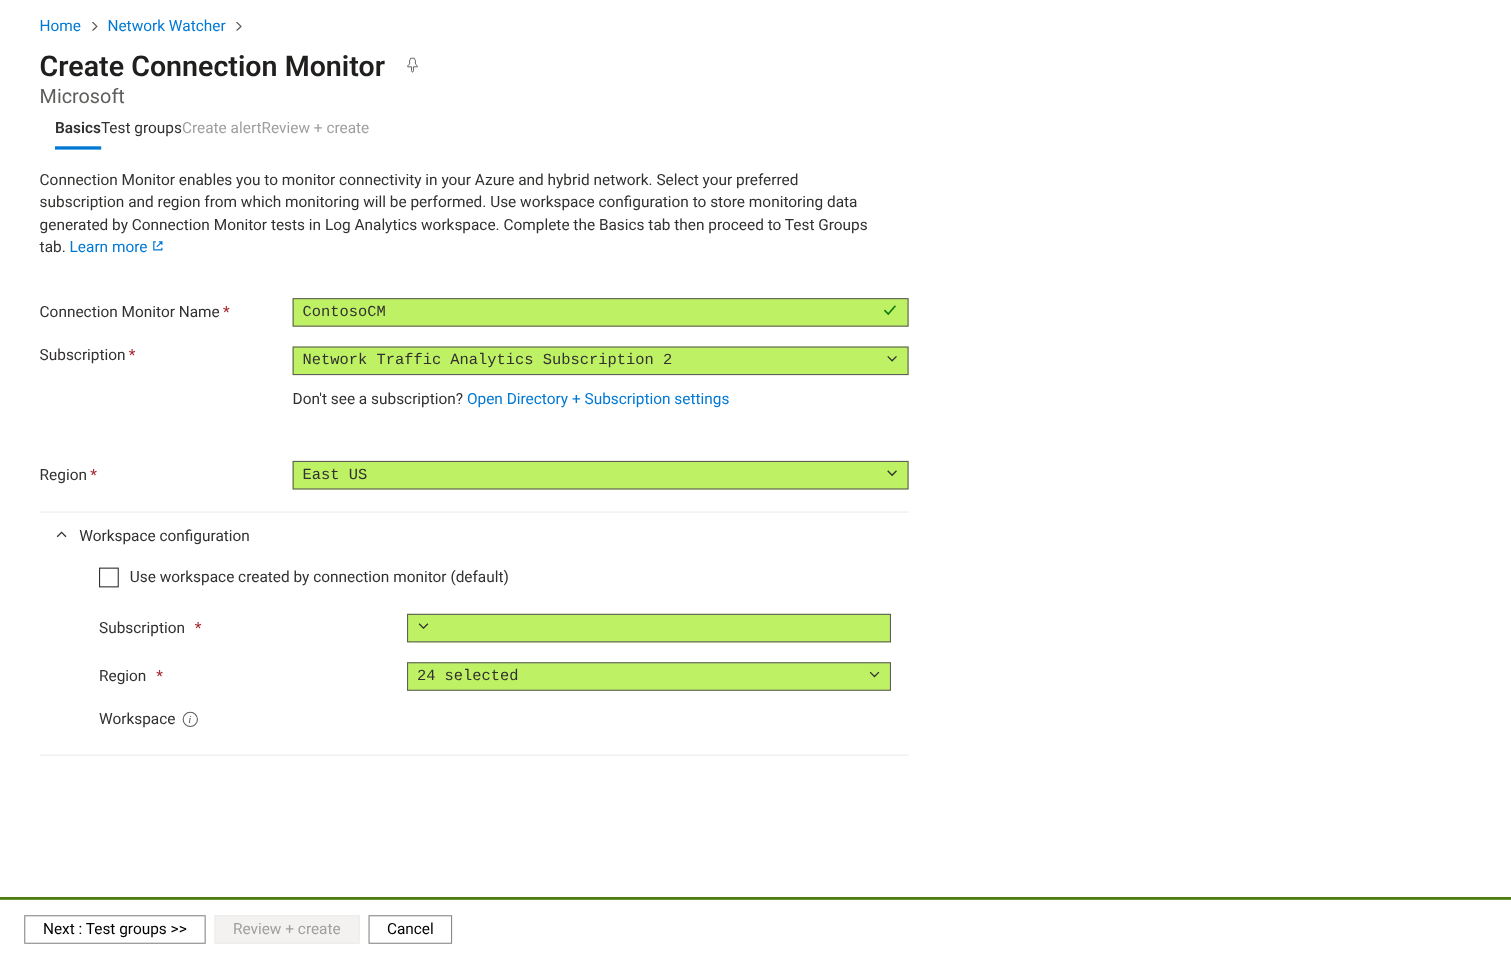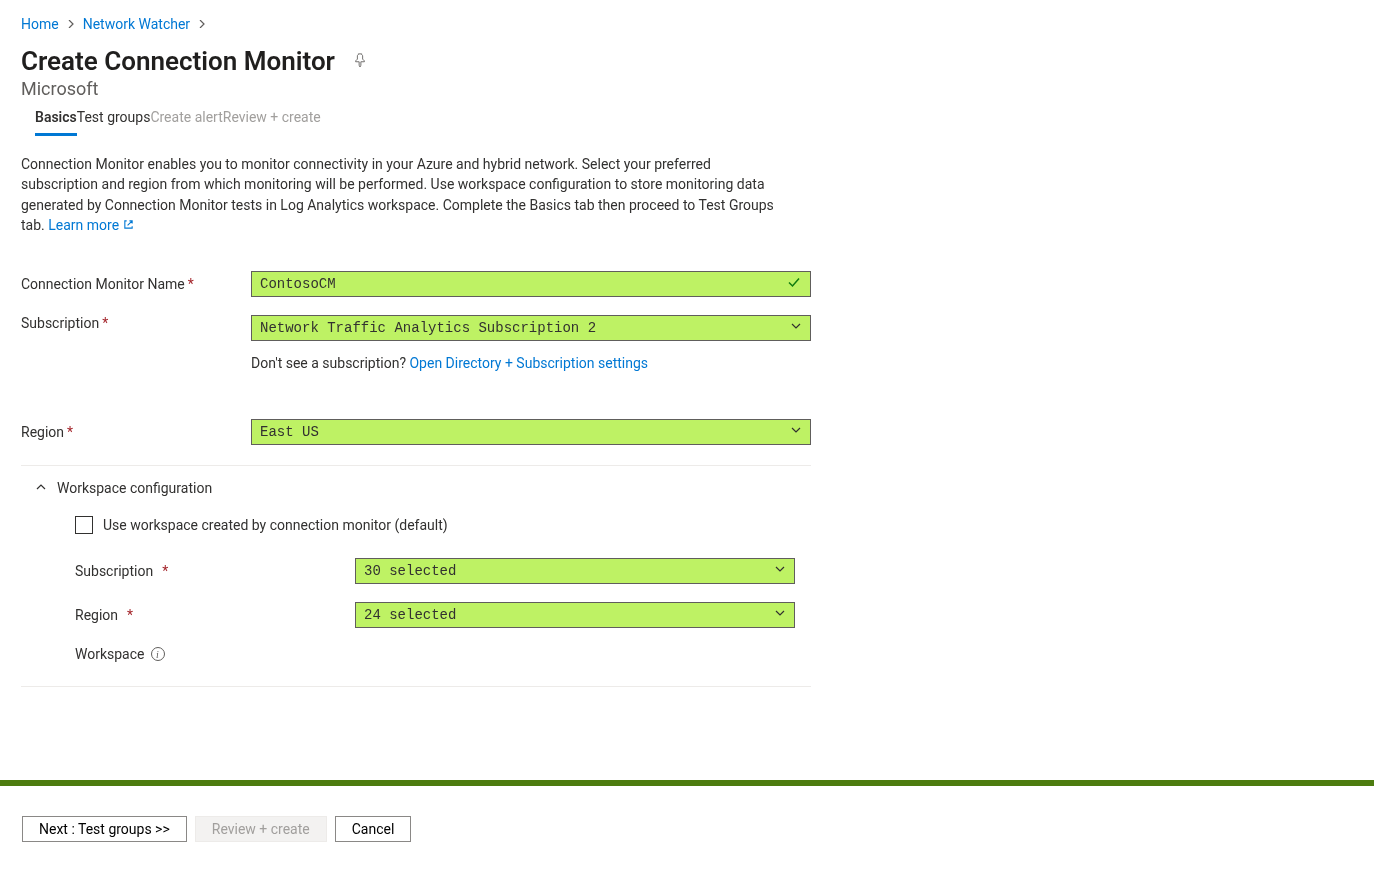--- a/index.html
+++ b/index.html
@@ -3,21 +3,21 @@
   <meta charset="utf-8">
   <style>
     * { box-sizing: border-box; margin: 0; padding: 0; }
     body {
       font-family: "Segoe UI", -apple-system, BlinkMacSystemFont, Roboto, sans-serif;
       font-size: 14px;
       color: #323130;
       background: #fff;
     }
     .page {
-      padding: 16px 22px 0 21px;
+      padding: 16px 22px 0 36px;
       min-height: 800px;
     }
     
     .breadcrumb {
       display: flex;
       align-items: center;
       gap: 8px;
       font-size: 14px;
       margin-bottom: 14px;
     }
@@ -179,23 +179,23 @@
       border-top: 1px solid #edebe9;
       margin: 24px 0 0 -54px;
     }
 
     
     .footer {
       position: fixed;
       bottom: 0;
       left: 0;
       right: 0;
-      border-top: 6px solid #4d7c0f;
+      border-top: 3px solid #4d7c0f;
       background: #fff;
-      padding: 30px 22px;
+      padding: 14px 22px;
       display: flex;
       gap: 8px;
     }
     .btn {
       height: 26px;
       padding: 0 16px;
       border: 1px solid #8a8886;
       background: #fff;
       font-size: 14px;
       cursor: pointer;
@@ -322,21 +322,20 @@
         <span>Use workspace created by connection monitor (default)</span>
       </div>
 
       <div class="ws-row">
         <div class="ws-label">
           <span>Subscription</span>
             <span class="req">*</span>
         </div>
         <div class="ws-field">
           <div class="select">
-            <span class="sel-text">30 selected</span>
             <span class="chevron">
               <svg width="12" height="12" viewBox="0 0 12 12">
                   <path d="M2 4 L6 8 L10 4" fill="none" stroke="#323130" stroke-width="1.2"></path>
                 </svg>
             </span>
           </div>
         </div>
       </div>
 
       <div class="ws-row">

